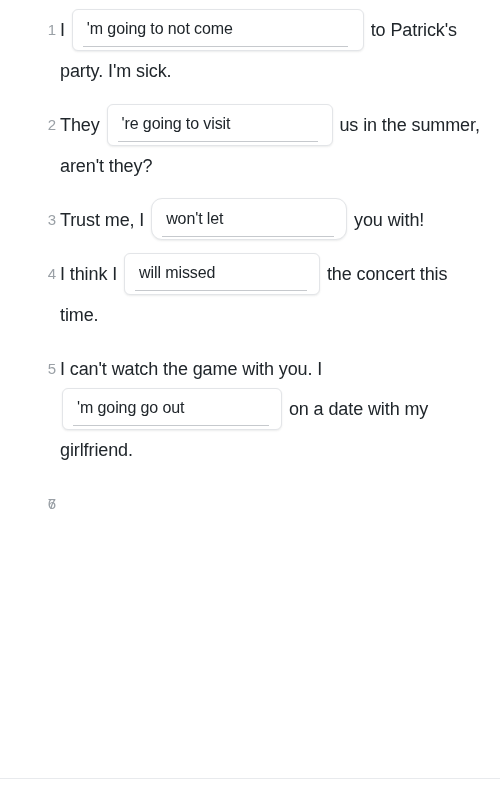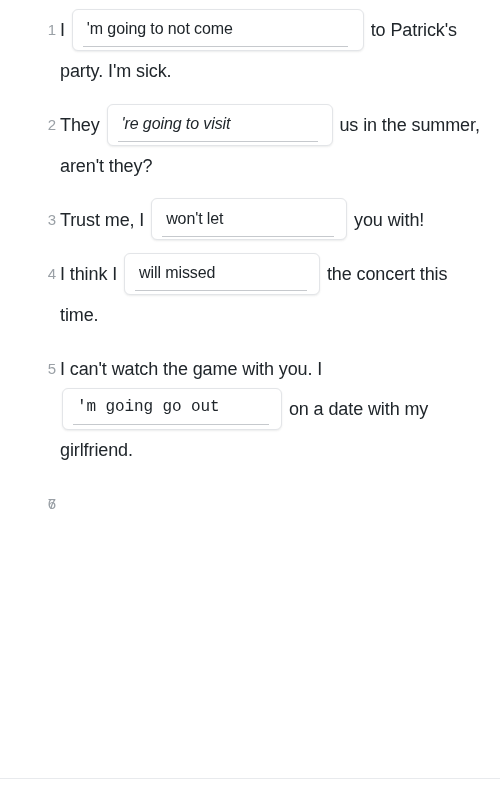--- a/index.html
+++ b/index.html
@@ -93,30 +93,30 @@
     line-height: 34px;
     padding: 0 4px 0 4px;
     vertical-align: middle;
     margin-top: -2px;
   }
 
   
   .box-w1 { width: 292px; }
   .box-w1 .answer-text { width: 265px; }
 
-  .box-w2 { width: 226px; font-style: italic; }
+  .box-w2 { width: 226px; }
   .box-w2 .answer-text { width: 200px; }
 
-  .box-w3 { width: 196px; }
+  .box-w3 { width: 196px; border-radius: 11px; }
   .box-w3 .answer-text { width: 172px; }
 
   .box-w4 { width: 196px; }
   .box-w4 .answer-text { width: 172px; }
 
-  .box-w5 { width: 220px; font-family: Liberation Mono, monospace; }
+  .box-w5 { width: 220px; }
   .box-w5 .answer-text { width: 196px; }
 
   .box-w6 { width: 186px; }
   .box-w6 .answer-text { width: 162px; }
 
   .box-w7 { width: 172px; }
   .box-w7 .answer-text { width: 148px; }
 
   .footer-divider {
     position: absolute;

